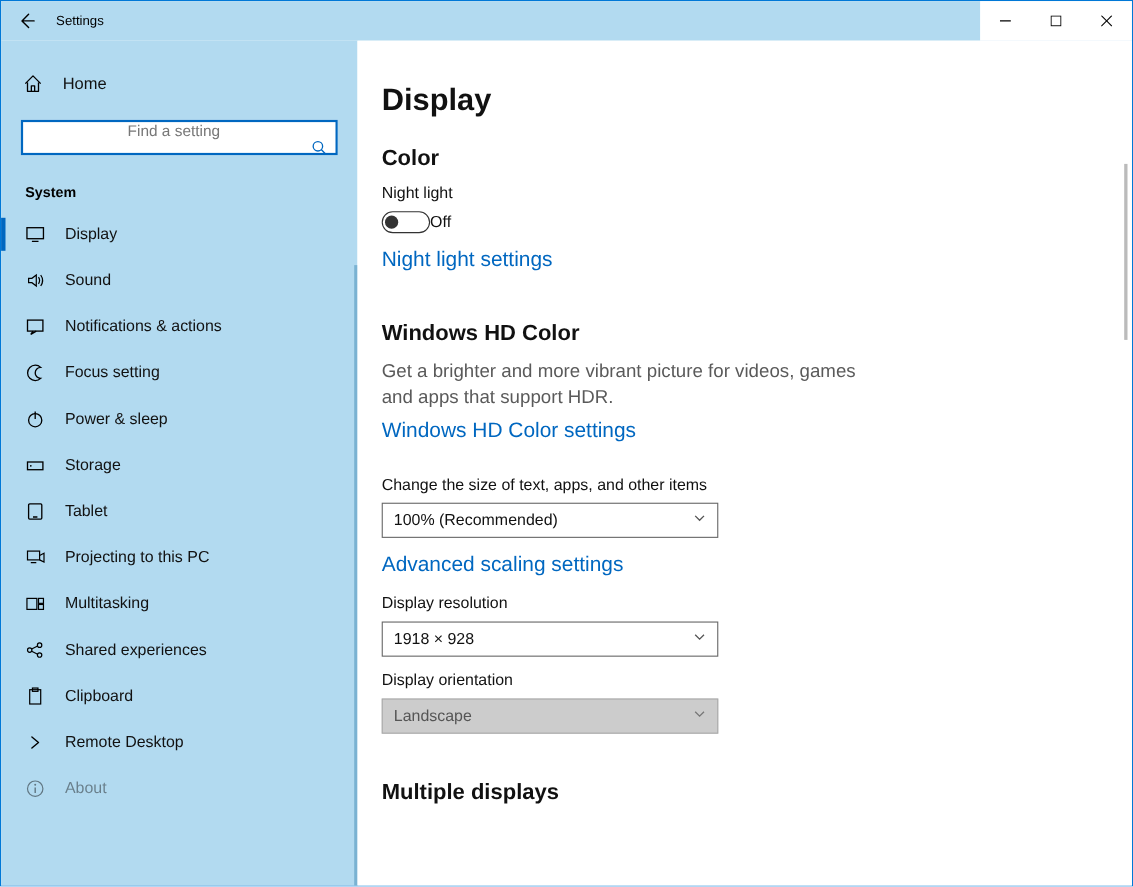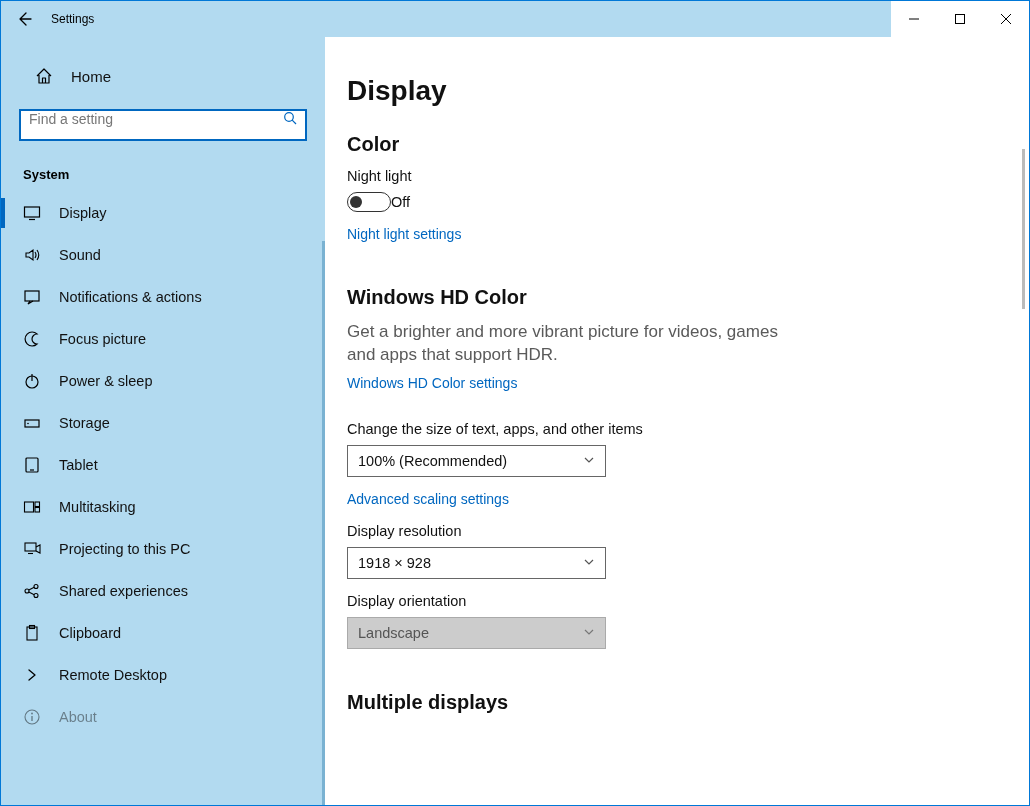--- a/index.html
+++ b/index.html
@@ -8,44 +8,44 @@
   
   .titlebar { height:36px; display:flex; align-items:center; background:#b2daf0; }
   .titlebar .back { width:46px; height:36px; display:flex; align-items:center; justify-content:center; }
   .titlebar .title { font-size:12px; color:#000; padding-left:4px; }
   .titlebar .spacer { flex:1; }
   .titlebar .tb-right { display:flex; background:#fff; height:36px; }
   .win-btn { width:46px; height:36px; display:flex; align-items:center; justify-content:center; }
   
   .body { flex:1; display:flex; min-height:0; }
   .sidebar { width:324px; background:#b2daf0; padding-top:20px; position:relative; }
-  .home-row { display:flex; align-items:center; gap:18px; padding:10px 0 10px 34px; font-size:15px; color:#111; margin-bottom:14px;text-align:center; }
+  .home-row { display:flex; align-items:center; gap:18px; padding:10px 0 10px 20px; font-size:15px; color:#111; margin-bottom:14px;text-align:center; }
   .search-wrap { margin:0 18px 20px 18px; }
-  .search { width:100%; height:32px; border:2px solid #0067c0; background:#fff; display:flex; align-items:flex-start; padding:0 8px; }
+  .search { width:100%; height:32px; border:2px solid #0067c0; background:#fff; display:flex; align-items:flex-end; padding:0 8px;flex-direction:column; }
   .search input { flex:1; border:none; outline:none; font-size:14px; background:transparent; color:#333; }
   .search input::placeholder { color:#777; }
   .search .sicon { color:#0067c0; }
   .section-hdr { font-size:13px; font-weight:600; color:#000; padding:6px 0 10px 22px; }
   .nav-scroll { position:relative; }
   .nav-item { display:flex; align-items:center; gap:18px; padding:12px 0 12px 22px; font-size:14.5px; color:#111; position:relative; }
   .nav-item svg { flex-shrink:0; }
   .nav-item.active::before { content:""; position:absolute; left:0; top:6px; bottom:6px; width:4px; background:#0067c0; }
   .vscroll { position:absolute; right:0; top:204px; bottom:0; width:3px; background:#7ab2d2; }
   
   .main { flex:1; background:#fff; position:relative; padding:38px 0 0 22px; overflow:hidden; }
   .main h1 { font-size:28px; font-weight:600; color:#111; margin-bottom:26px; }
   .main h2 { font-size:20px; font-weight:600; color:#111; margin-top:14px; margin-bottom:12px; }
   .field-label { font-size:14.5px; color:#111; margin-bottom:8px; }
   .toggle-row { display:flex; align-items:center; gap:0; margin-bottom:14px; }
   .toggle { width:44px; height:20px; border:1px solid #333; border-radius:10px; display:flex; align-items:center; padding:2px; }
   .toggle .knob { width:12px; height:12px; border-radius:50%; background:#333; }
   .toggle-text { font-size:14.5px; color:#111; }
-  .link { color:#0067c0; font-size:14px; margin-bottom:16px; cursor:pointer; }
+  .link { color:#0067c0; font-size:19px; margin-bottom:16px; cursor:pointer; }
   .desc { font-size:17px; color:#5a5a5a; max-width:460px; margin-bottom:8px; line-height:1.35; }
-  .combo { width:259px; height:32px; border:1px solid #666; display:flex; align-items:center; justify-content:space-between; padding:0 10px; font-size:14.5px; color:#111; margin-bottom:14px; }
+  .combo { width:306px; height:32px; border:1px solid #666; display:flex; align-items:center; justify-content:space-between; padding:0 10px; font-size:14.5px; color:#111; margin-bottom:14px; }
   .combo.disabled { background:#ccc; color:#555; border-color:#aaa; }
   .combo .chev { color:#555; }
   .main-scroll { position:absolute; right:4px; top:112px; width:3px; height:160px; background:#bbb; }
   .spacer12 { height:14px; }
 </style>
 </head>
 <body>
 
 <div class="window">
   <div class="titlebar">
@@ -114,21 +114,21 @@
           <svg width="18" height="18" viewBox="0 0 18 18">
               <rect x="2" y="3" width="14" height="10" stroke="#000" fill="none" stroke-width="1.2"></rect>
               <path d="M7 13 L5 16 L10 13" stroke="#000" fill="none" stroke-width="1.2"></path>
             </svg>
           <span>Notifications &amp; actions</span>
         </div>
         <div class="nav-item">
           <svg width="18" height="18" viewBox="0 0 18 18">
               <path d="M14 4 A7 7 0 1 0 14 14 A5 5 0 0 1 14 4 Z" stroke="#000" fill="none" stroke-width="1.2"></path>
             </svg>
-          <span>Focus picture</span>
+          <span>Focus setting</span>
         </div>
         <div class="nav-item">
           <svg width="18" height="18" viewBox="0 0 18 18">
               <circle cx="9" cy="10" r="6" stroke="#000" fill="none" stroke-width="1.2"></circle>
               <line x1="9" y1="2" x2="9" y2="9" stroke="#000" stroke-width="1.2"></line>
             </svg>
           <span>Power &amp; sleep</span>
         </div>
         <div class="nav-item">
           <svg width="18" height="18" viewBox="0 0 18 18">
@@ -136,36 +136,36 @@
               <circle cx="5" cy="9.5" r="0.8" fill="#000"></circle>
             </svg>
           <span>Storage</span>
         </div>
         <div class="nav-item">
           <svg width="18" height="18" viewBox="0 0 18 18">
               <rect x="3" y="2" width="12" height="14" rx="1" stroke="#000" fill="none" stroke-width="1.2"></rect>
               <line x1="7" y1="14" x2="11" y2="14" stroke="#000" stroke-width="1.2"></line>
             </svg>
           <span>Tablet</span>
+        </div>
+        <div class="nav-item">
+          <svg width="18" height="18" viewBox="0 0 18 18">
+              <rect x="2" y="3" width="11" height="8" stroke="#000" fill="none" stroke-width="1.1"></rect>
+              <path d="M13 7 L17 5 V13 L13 11" stroke="#000" fill="none" stroke-width="1.1"></path>
+              <line x1="5" y1="13.5" x2="10" y2="13.5" stroke="#000" stroke-width="1.1"></line>
+            </svg>
+          <span>Projecting to this PC</span>
         </div>
         <div class="nav-item">
           <svg width="18" height="18" viewBox="0 0 18 18">
               <rect x="1.5" y="4" width="9" height="10" stroke="#000" fill="none" stroke-width="1.1"></rect>
               <rect x="12" y="4" width="4.5" height="4.5" stroke="#000" fill="none" stroke-width="1.1"></rect>
               <rect x="12" y="9.5" width="4.5" height="4.5" stroke="#000" fill="none" stroke-width="1.1"></rect>
             </svg>
           <span>Multitasking</span>
-        </div>
-        <div class="nav-item">
-          <svg width="18" height="18" viewBox="0 0 18 18">
-              <rect x="2" y="3" width="11" height="8" stroke="#000" fill="none" stroke-width="1.1"></rect>
-              <path d="M13 7 L17 5 V13 L13 11" stroke="#000" fill="none" stroke-width="1.1"></path>
-              <line x1="5" y1="13.5" x2="10" y2="13.5" stroke="#000" stroke-width="1.1"></line>
-            </svg>
-          <span>Projecting to this PC</span>
         </div>
         <div class="nav-item">
           <svg width="18" height="18" viewBox="0 0 18 18">
               <circle cx="4" cy="9" r="2" stroke="#000" fill="none" stroke-width="1.1"></circle>
               <circle cx="13" cy="4.5" r="2" stroke="#000" fill="none" stroke-width="1.1"></circle>
               <circle cx="13" cy="13.5" r="2" stroke="#000" fill="none" stroke-width="1.1"></circle>
               <line x1="5.8" y1="8" x2="11.2" y2="5.2" stroke="#000" stroke-width="1.1"></line>
               <line x1="5.8" y1="10" x2="11.2" y2="12.8" stroke="#000" stroke-width="1.1"></line>
             </svg>
           <span>Shared experiences</span>

